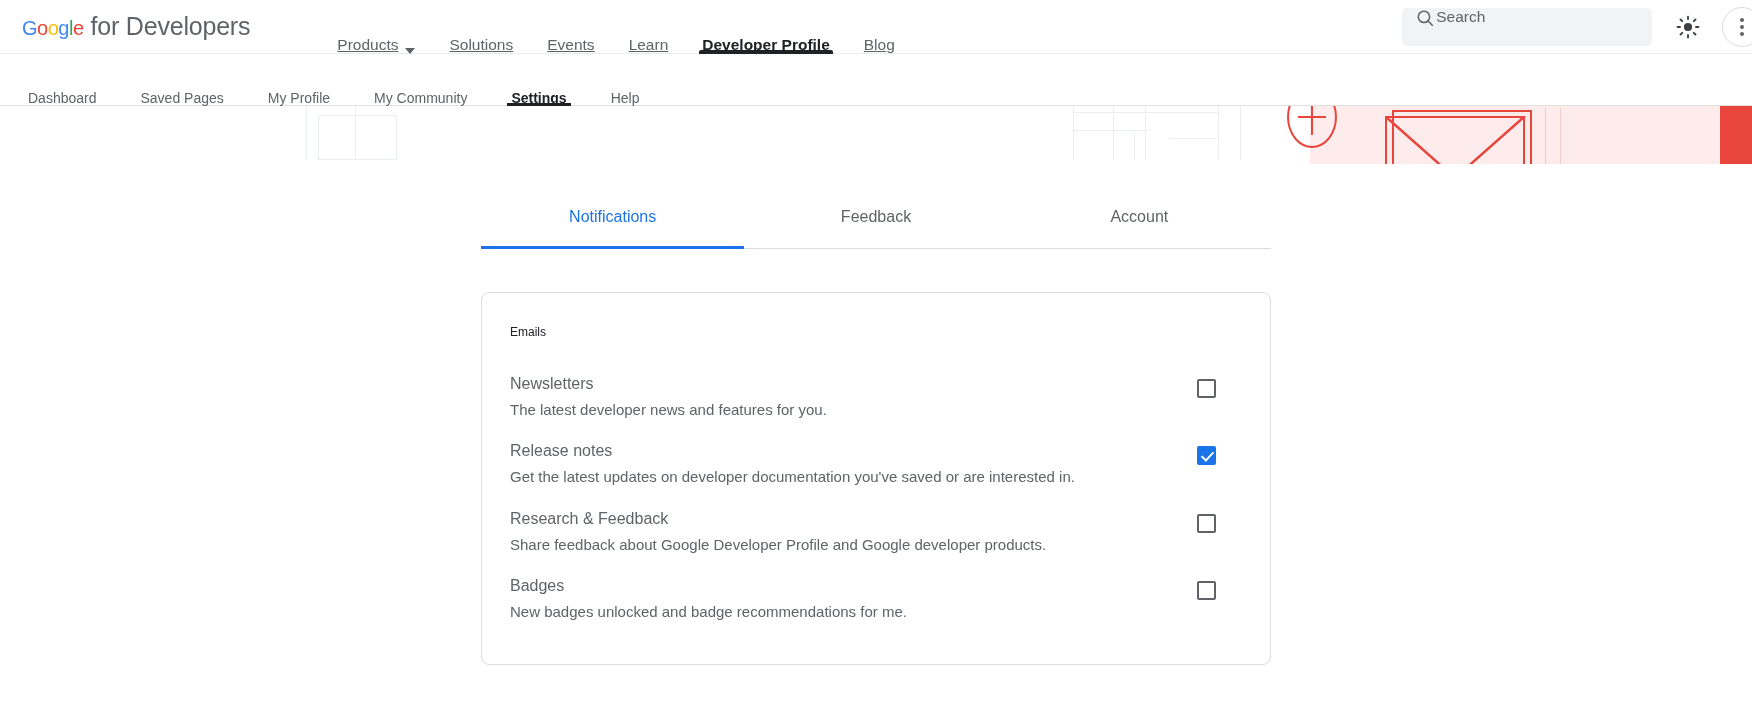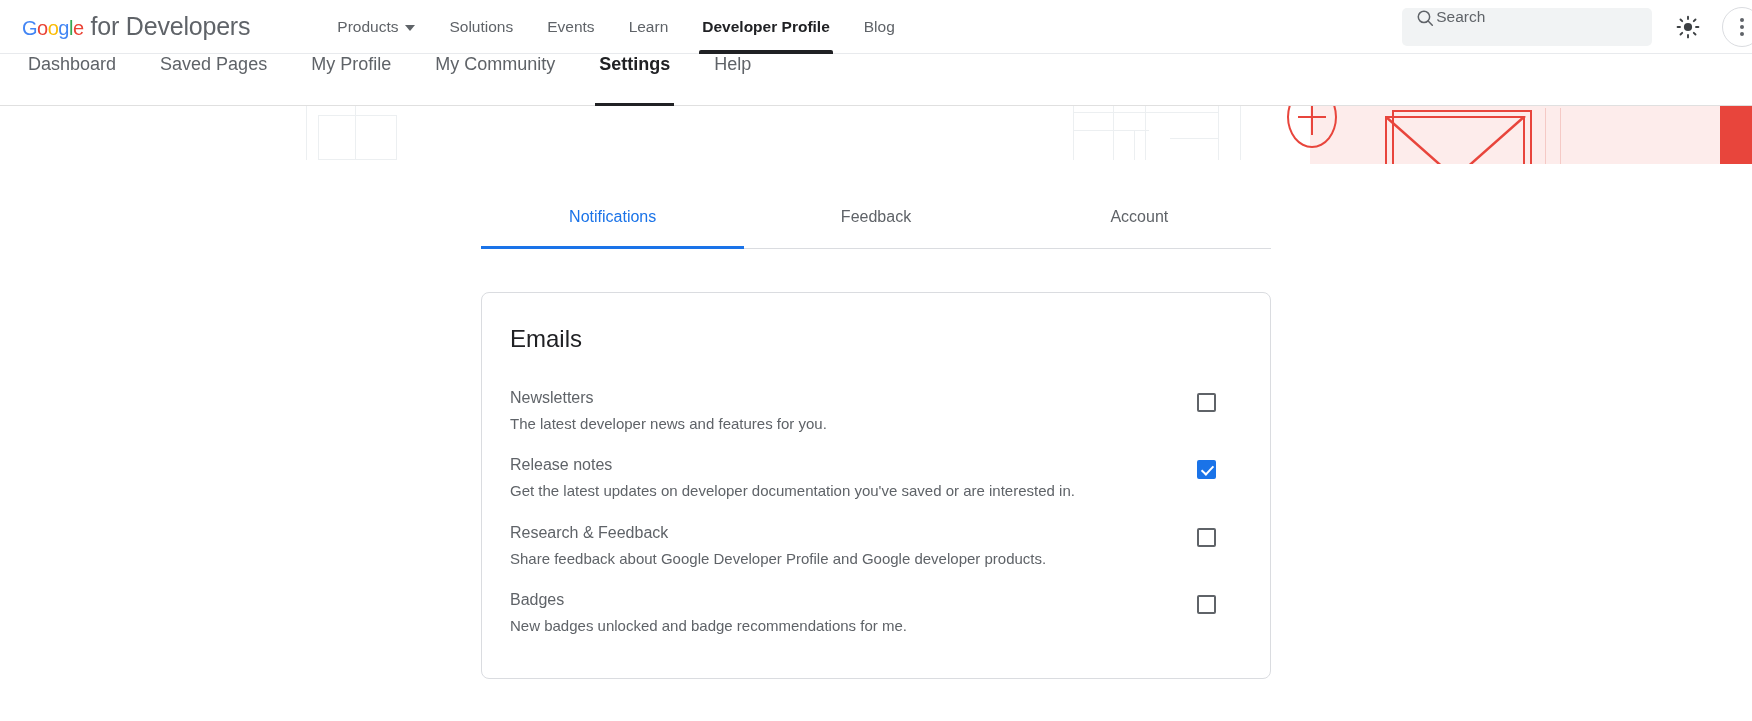--- a/index.html
+++ b/index.html
@@ -37,28 +37,29 @@
 
   .topnav-links {
     display: flex;
     align-items: center;
     margin-left: 70px;
     height: 54px;
   }
   .tn-item {
     position: relative;
     display: flex;
-    align-items: center;
+    align-items: flex-end;
     gap: 7px;
     height: 54px;
     padding: 0 17px;
     font-size: 15.5px;
     color: #5f6368;
     cursor: pointer;
     white-space: nowrap;
+    text-decoration: underline;
   }
   .tn-item.active { color: #202124; font-weight: 700; }
   .tn-item.active::after {
     content: "";
     position: absolute;
     left: 14px; right: 14px; bottom: 0;
     height: 4px;
     background: #202124;
     border-radius: 2px 2px 0 0;
   }
@@ -127,23 +128,23 @@
     display: flex;
     align-items: center;
     padding-left: 6px;
     background: #fff;
     border-bottom: 1px solid #e0e0e0;
   }
   .sn-item {
     position: relative;
     height: 52px;
     display: flex;
-    align-items: flex-start;
+    align-items: flex-end;
     padding: 0 22px;
-    font-size: 18px;
+    font-size: 14px;
     color: #5f6368;
     cursor: pointer;
     white-space: nowrap;
   }
   .sn-item.active { color: #202124; font-weight: 700; }
   .sn-item.active::after {
     content: "";
     position: absolute;
     left: 18px; right: 18px; bottom: 0;
     height: 3px;
@@ -227,21 +228,21 @@
   
   .card-wrap { display: flex; justify-content: center; margin-top: 43px; }
   .card {
     width: 790px;
     border: 1px solid #dadce0;
     border-radius: 8px;
     padding: 32px 28px 30px 28px;
     background: #fff;
   }
   .card-title {
-    font-size: 24px;
+    font-size: 12px;
     color: #202124;
     font-weight: 400;
     margin-bottom: 26px;
   }
   .pref-row {
     display: flex;
     align-items: flex-start;
     justify-content: space-between;
     padding: 9px 0 12px 0;
     gap: 31px;

